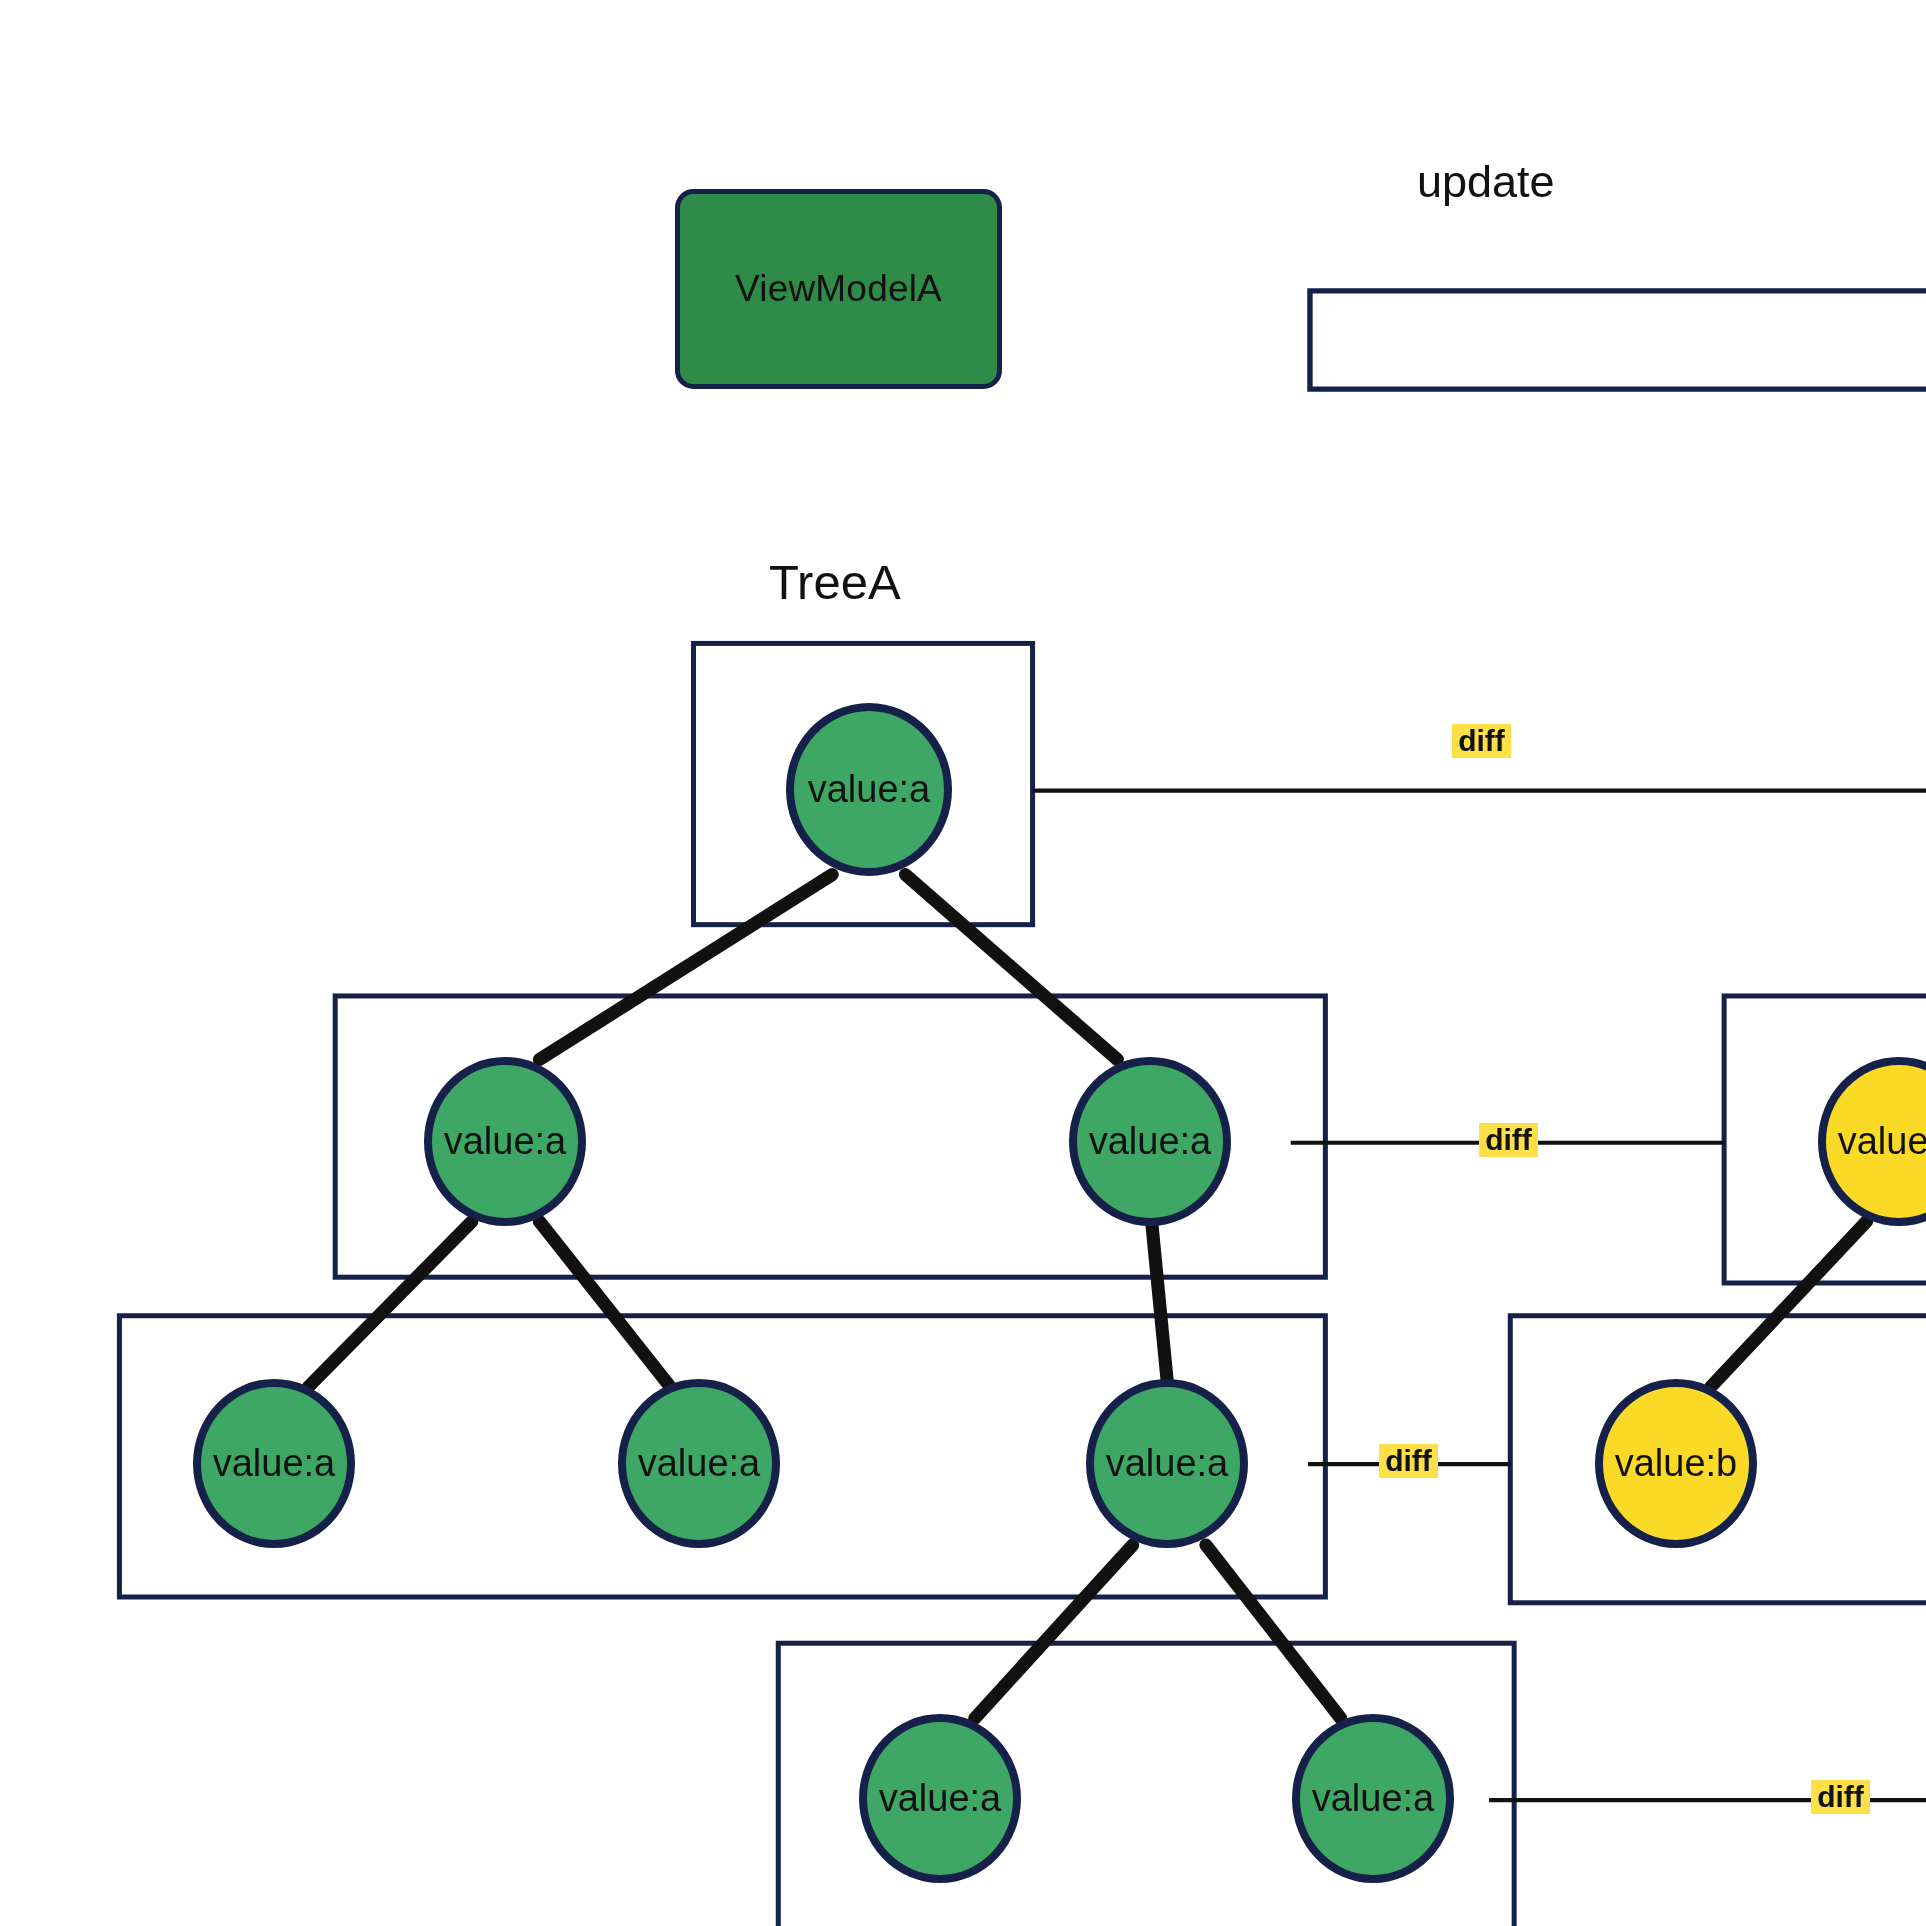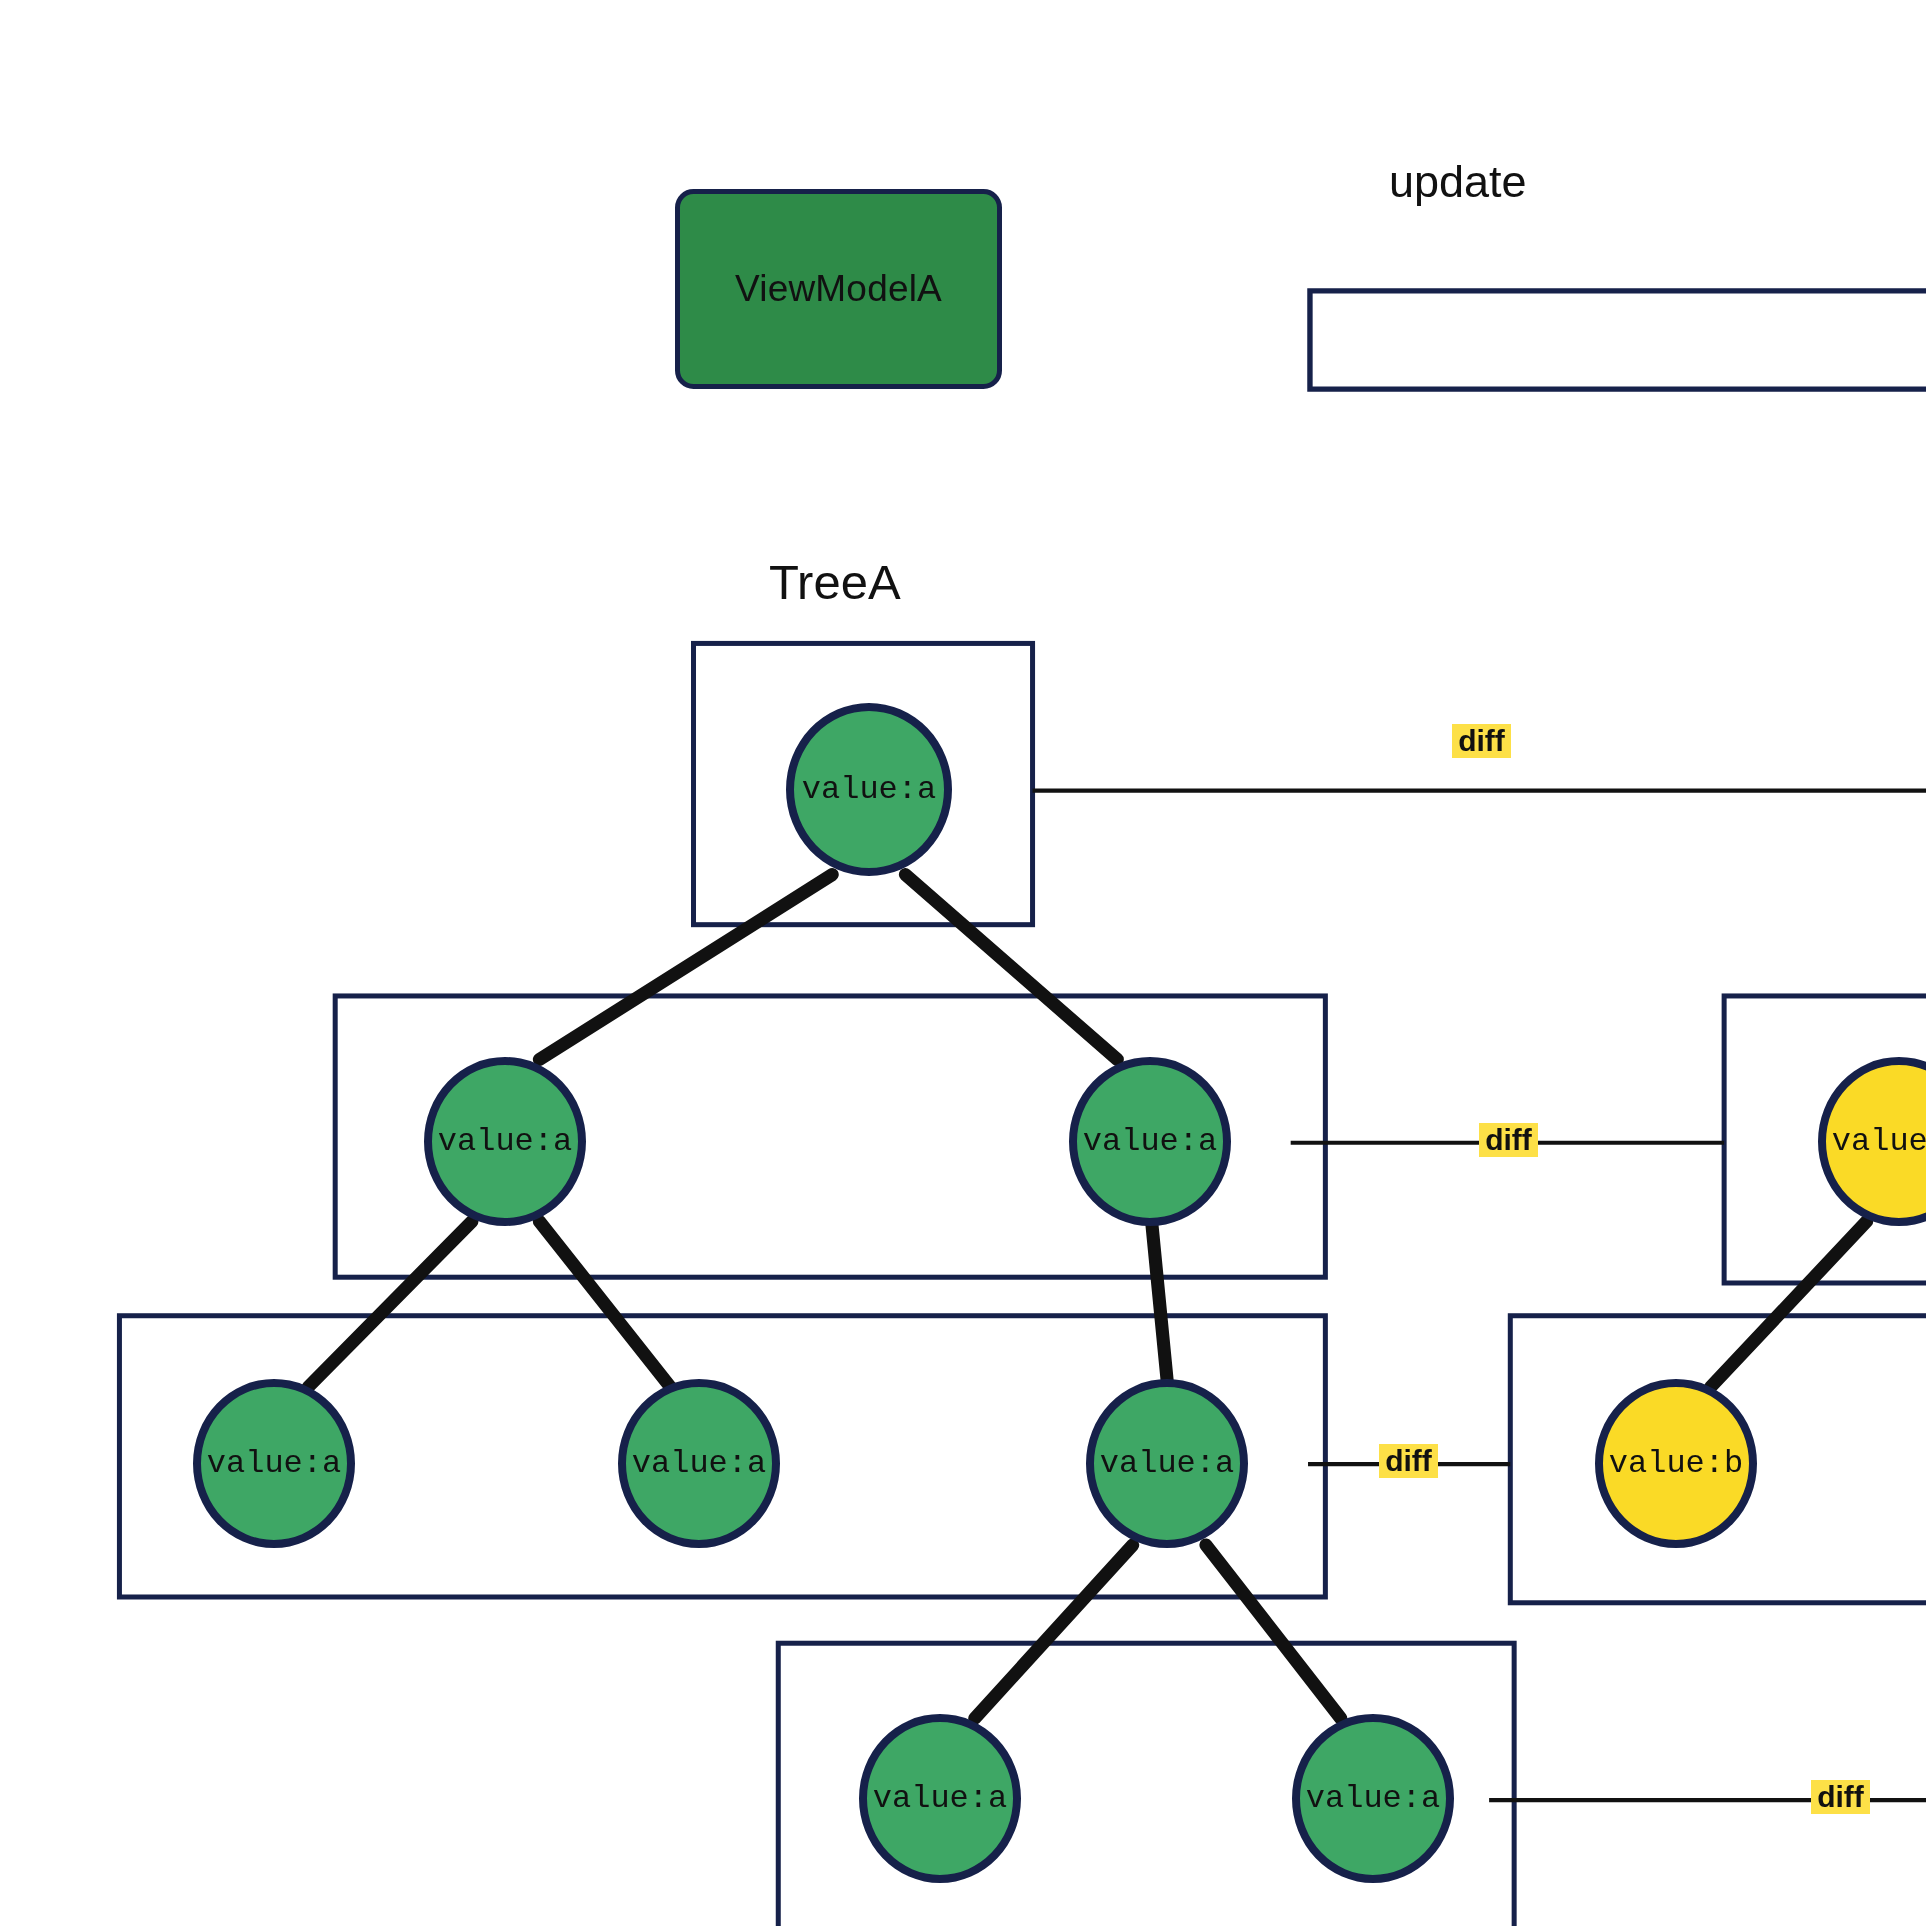--- a/index.html
+++ b/index.html
@@ -40,20 +40,21 @@
     letter-spacing: 0.2px;
   }
   .vm-a { background: #2e8b48; }
 
   .update-label {
     position: absolute;
     font-size: 45px;
     color: #111111;
     white-space: nowrap;
     font-family: "Liberation Sans", sans-serif;
+    margin-left: 28px;
   }
   .tree-title {
     position: absolute;
     font-size: 49px;
     color: #111111;
     white-space: nowrap;
     font-family: "Liberation Sans", sans-serif;
   }
   .diff-label {
     position: absolute;
@@ -66,23 +67,23 @@
     font-weight: bold;
   }
   .node {
     position: absolute;
     box-sizing: border-box;
     border-radius: 50%;
     border: 8.5px solid #16214a;
     display: flex;
     align-items: center;
     justify-content: center;
-    font-size: 32px;
+    font-size: 38px;
     color: #111111;
-    font-family: Liberation Mono, monospace;
+    font-family: Liberation Sans, sans-serif;
     white-space: nowrap;
   }
   .node-a { background: #3ea765; }
   .node-b { background: #fada26; }
 </style>
 </head>
 <body>
 
 <div id="canvas">
 

